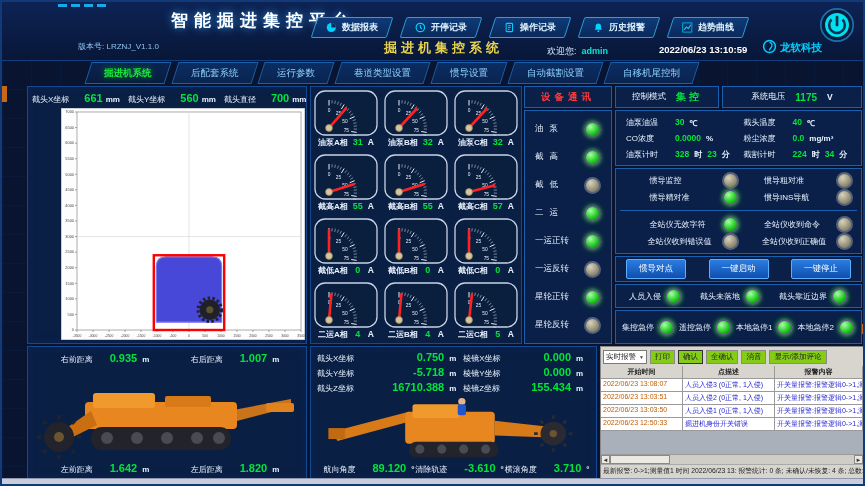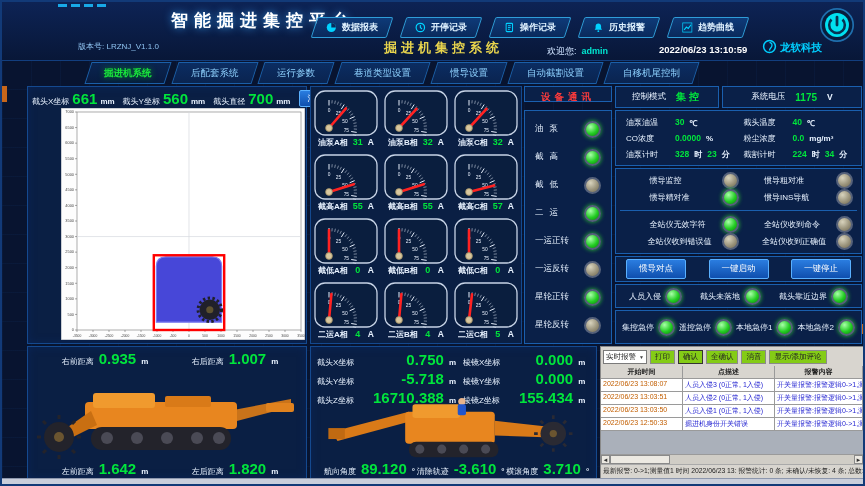--- a/index.html
+++ b/index.html
@@ -28,21 +28,21 @@
   .power{position:absolute;right:8px;top:5px;width:36px;height:36px;cursor:pointer;}
   
   .tabs{position:absolute;left:86px;top:60px;right:6px;height:22px;display:flex;gap:7px;}
   .tab{padding:0 15px;line-height:20px;transform:skewX(-18deg);background:linear-gradient(180deg,#0b2d62,#0a2450);
     border:1px solid #1b5fa8;font-size:9.5px;color:#8fd2ff;cursor:pointer;white-space:nowrap;}
   .tab span{display:inline-block;transform:skewX(18deg);}
   .tab.active{background:linear-gradient(180deg,#0a2450,#081c40);color:#19e53c;font-weight:bold;text-shadow:0 0 6px #0c8f24;}
   
   .lp-head{position:absolute;left:4px;top:3px;right:4px;height:17px;display:flex;align-items:center;gap:6px;}
   .f-lbl{font-size:8px;color:#e8f2ff;white-space:nowrap;}
-  .f-val{font-size:15px;color:#00e53c;font-weight:bold;white-space:nowrap;}
+  .f-val{font-size:11px;color:#00e53c;font-weight:bold;white-space:nowrap;margin-left:12px;}
   .f-unit{font-size:8px;color:#e8f2ff;font-weight:bold;white-space:nowrap;}
   .btn-blue{background:linear-gradient(180deg,#2a7de0,#0f4fae);border:1px solid #5ab0ff;color:#fff;font-size:8px;
     padding:2px 7px;border-radius:2px;cursor:pointer;white-space:nowrap;}
   
   .gauge-grid{position:absolute;left:308px;top:84px;width:212px;height:258px;display:grid;
     grid-template-columns:repeat(3,1fr);grid-template-rows:repeat(4,1fr);background:#0a1f44;border:1px solid #14498f;box-sizing:border-box;}
   .gauge{display:flex;flex-direction:column;align-items:center;justify-content:center;}
   .g-cap{display:flex;align-items:baseline;gap:4px;margin-top:1px;}
   .g-lbl{font-size:8px;color:#e8f2ff;font-weight:bold;}
   .g-val{font-size:9px;color:#00e53c;font-weight:bold;min-width:12px;text-align:center;}
@@ -736,21 +736,21 @@
         </svg>
    <div class="g-cap">
           <span class="g-lbl">二运C相</span>
           <span class="g-val">5</span>
           <span class="g-unit">A</span>
         </div>
       </div>
     </div>
 
   <div class="abs" style="left:522px;top:84px;width:338px;height:258px;">
-    <div class="rbox" style="left:0;top:0;width:88px;height:16px;">
+    <div class="rbox" style="left:0;top:0;width:88px;height:22px;">
       <div class="comm-title">设备通讯</div>
     </div>
     <div class="rbox" style="left:91px;top:0;width:104px;height:22px;">
       <div class="mode-row">
         <span class="lbl">控制模式</span>
         <span style="color:#00e53c;font-size:10px;font-weight:bold;letter-spacing:3px;">集控</span>
       </div>
     </div>
     <div class="rbox" style="left:198px;top:0;width:140px;height:22px;">
       <div class="mode-row">

